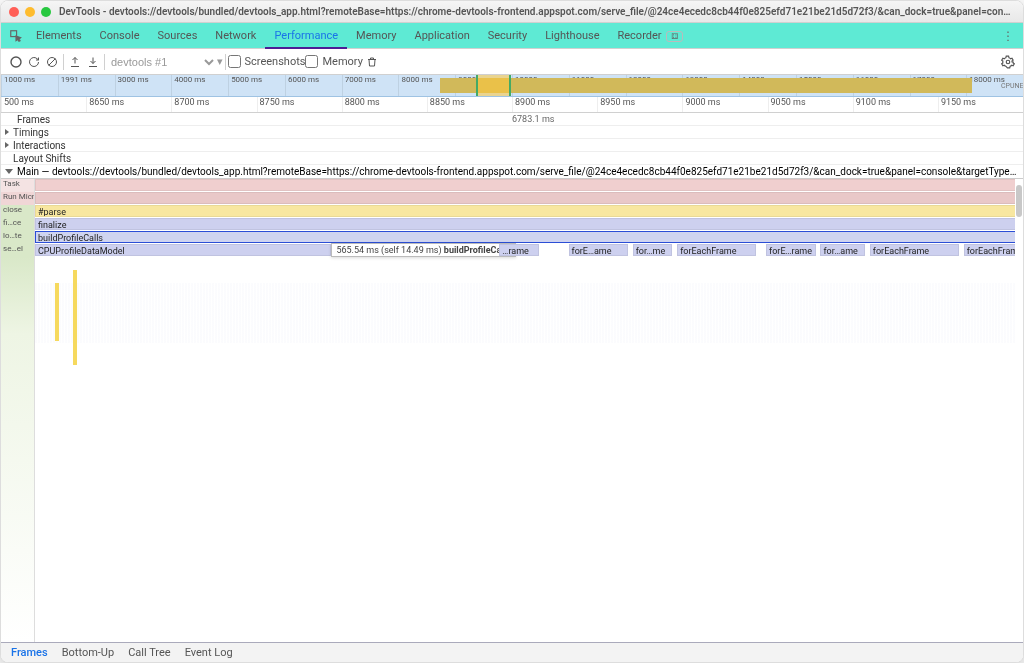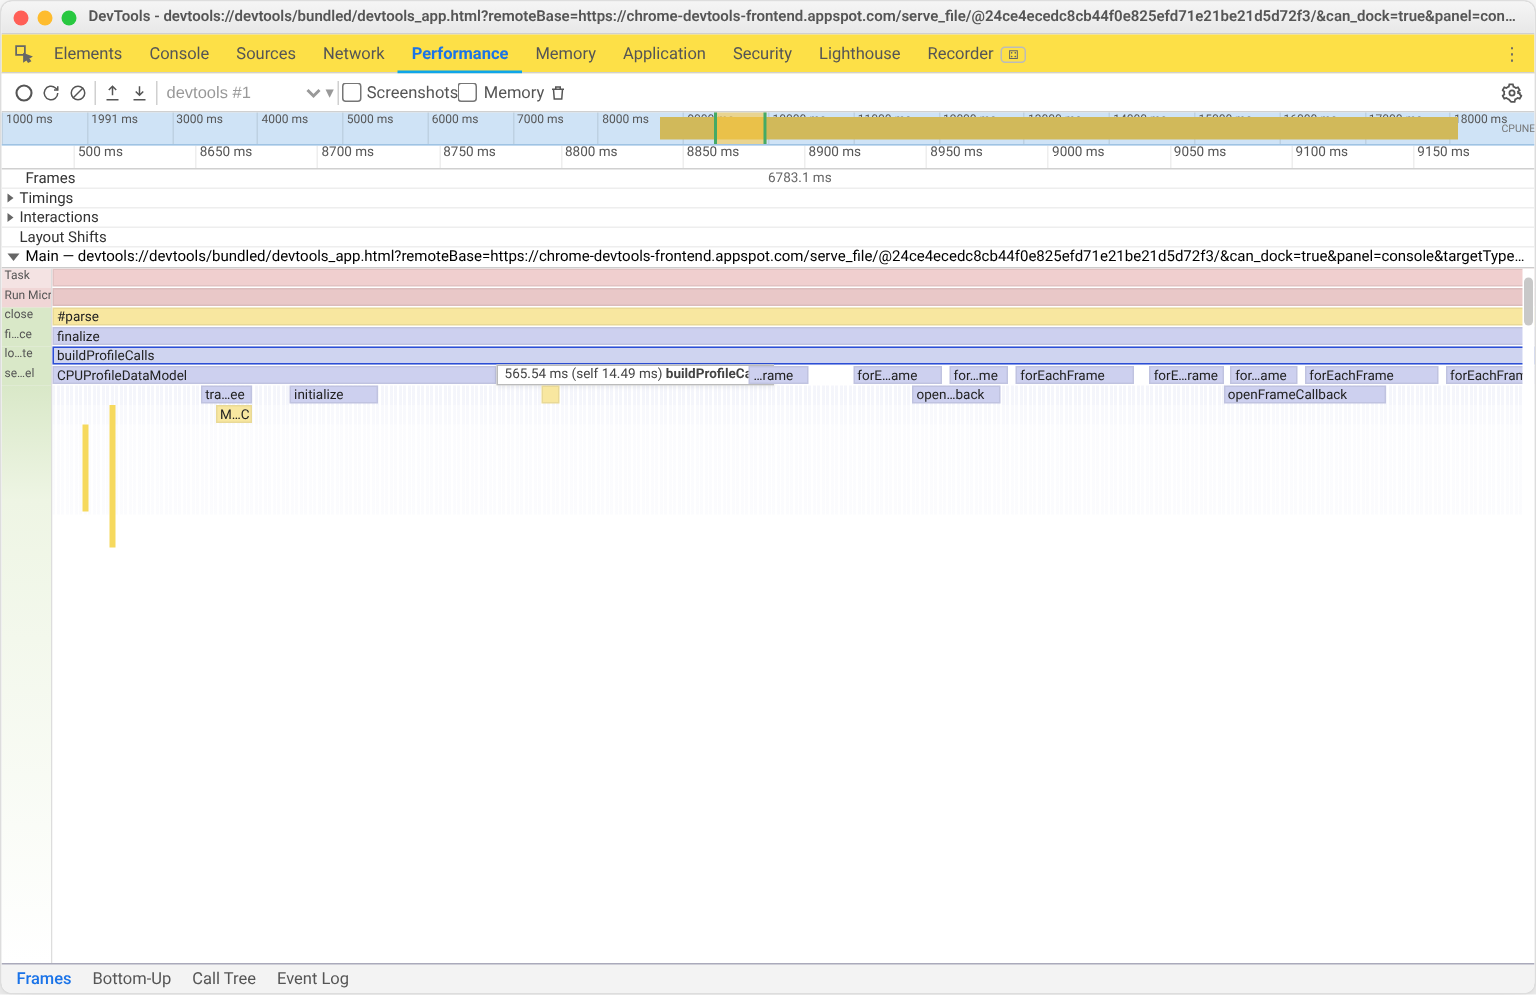--- a/index.html
+++ b/index.html
@@ -5,43 +5,43 @@
   * { box-sizing: border-box; margin: 0; padding: 0; }
   body { font-family: -apple-system, BlinkMacSystemFont, "Segoe UI", Roboto, sans-serif; font-size: 11px; background: #fff; overflow: hidden; }
   .window { width: 1024px; height: 663px; background: #fff; border-radius: 8px; overflow: hidden; display: flex; flex-direction: column; border:1px solid #ddd; box-shadow: 0 6px 24px rgba(0,0,0,.25); margin: 0 auto; }
   
   .titlebar { height: 22px; background: linear-gradient(#f5f5f5,#e8e8e8); display:flex; align-items:center; padding: 0 8px; border-bottom: 1px solid #d0d0d0; }
   .traffic { display:flex; gap:6px; margin-right:8px; }
   .dot { width:10px; height:10px; border-radius:50%; }
   .red{background:#ff5f57;} .yellow{background:#febc2e;} .green{background:#28c840;}
   .title { color:#555; font-size:10px; font-weight:600; white-space:nowrap; overflow:hidden; text-overflow:ellipsis; flex:1; }
   
-  .tabbar { height:26px; background:#fde047; border-bottom:1px solid #d0d0d0; display:flex; align-items:center; padding:0 4px; gap:0; }
+  .tabbar { height:26px; background:#5eead4; border-bottom:1px solid #d0d0d0; display:flex; align-items:center; padding:0 4px; gap:0; }
   .tabbar .icon { width:22px; display:flex; justify-content:center; color:#666; font-size:12px; }
   .tab { padding:0 9px; height:26px; line-height:26px; color:#555; cursor:pointer; font-size:11px; }
-  .tab.active { color:#1a73e8; border-bottom:2px solid #0ea5e9; font-weight:700; }
+  .tab.active { color:#1a73e8; border-bottom:2px solid #4c1d95; font-weight:400; }
   .spacer { flex:1; }
   .rec-badge { border:1px solid #bbb; border-radius:3px; padding:0 4px; font-size:8px; color:#666; margin-left:2px; }
   
   .toolbar { height:26px; border-bottom:1px solid #d0d0d0; display:flex; align-items:center; padding:0 6px; gap:0; background:#fff; }
   .tb-btn { width:18px; height:18px; display:flex; align-items:center; justify-content:center; color:#555; cursor:pointer; }
   .tb-sep { width:1px; height:16px; background:#d0d0d0; margin:0 2px; }
   .select { min-width:110px; color:#999; border:none; background:transparent; font-size:11px; }
   .chk { display:flex; align-items:center; gap:4px; color:#555; font-size:11px; }
   .chk input { margin:0; }
   .gear { margin-left:auto; }
   
   .overview { height:22px; background:#cfe3f6; position:relative; border-bottom:1px solid #9fc3e3; font-size:8px; color:#555; }
   .ov-ticks { position:absolute; inset:0; display:flex; }
   .ov-tick { flex:1; border-left:1px solid rgba(0,0,0,.08); padding-left:2px; }
   .ov-activity { position:absolute; left:43%; right:5%; top:3px; bottom:3px; background:#d1b95a; }
   .ov-sel { position:absolute; top:0; bottom:0; left:46.5%; width:3.4%; border-left:2px solid #4a6; border-right:2px solid #4a6; background:rgba(255,200,60,.55); }
   .ov-side { position:absolute; right:0; top:0; bottom:0; width:22px; display:flex; font-size:7px; color:#777; align-items:center; justify-content:space-around; }
   
-  .ruler { height:16px; border-bottom:1px solid #d0d0d0; display:flex; font-size:9px; color:#555;padding-left:48px; }
+  .ruler { height:16px; border-bottom:1px solid #d0d0d0; display:flex; font-size:9px; color:#555; }
   .ruler .rt { flex:1; border-left:1px solid #eee; padding-left:2px; }
   
   .track { height:13px; border-bottom:1px solid #eee; display:flex; align-items:center; font-size:10px; color:#333; padding-left:4px; position: relative; }
   .track .tri { width:0;height:0;border-left:4px solid #666;border-top:3px solid transparent;border-bottom:3px solid transparent; margin-right:4px; }
   .track.fr .mark { position:absolute; left:50%; font-size:9px; color:#666; }
   .main-hdr { background:#fff; font-size:10px; padding:1px 4px; border-bottom:1px solid #ccc; display:flex; align-items:center; }
   .main-hdr .tri2 { width:0;height:0;border-top:5px solid #666;border-left:4px solid transparent;border-right:4px solid transparent; margin-right:4px; }
   
   .flame-wrap { flex:1; display:flex; overflow:hidden; position: relative; }
   .gutter { width:34px; background:#f5f5f5; border-right:1px solid #ddd; position: relative; }
@@ -258,33 +258,21 @@
         <div class="bar purple-bar" style="left:47%;width:4%">…rame</div>
         <div class="bar purple-bar" style="left:54%;width:6%">forE…ame</div>
         <div class="bar purple-bar" style="left:60.5%;width:4%">for…me</div>
         <div class="bar purple-bar" style="left:65%;width:8%">forEachFrame</div>
         <div class="bar purple-bar" style="left:74%;width:5%">forE…rame</div>
         <div class="bar purple-bar" style="left:79.5%;width:4.5%">for…ame</div>
         <div class="bar purple-bar" style="left:84.5%;width:9%">forEachFrame</div>
         <div class="bar purple-bar" style="left:94%;width:6%">forEachFrame</div>
       </div>
 
-      <div class="row" style="top:78px">
-        <div class="stripes"></div>
-        <div class="bar purple-bar" style="left:10%;width:3.5%">tra…ee</div>
-        <div class="bar purple-bar" style="left:16%;width:6%">initialize</div>
-        <div class="bar yellow-bar" style="left:33%;width:1.2%"></div>
-        <div class="bar purple-bar" style="left:58%;width:6%">open…back</div>
-        <div class="bar purple-bar" style="left:79%;width:11%">openFrameCallback</div>
-      </div>
-
-      <div class="row" style="top:91px">
-        <div class="stripes" style="opacity:.35"></div>
-        <div class="bar yellow-bar" style="left:11%;width:2.5%">M…C</div>
-      </div>
+
 
       <div class="row" style="top:104px;height:60px">
         <div class="stripes" style="opacity:.2"></div>
       </div>
 
       <div class="thin-y" style="left:2%;top:104px;height:58px"></div>
       <div class="thin-y" style="left:3.8%;top:91px;height:95px"></div>
     </div>
     <div class="scrollbar">
         <div class="scroll-thumb"></div>

